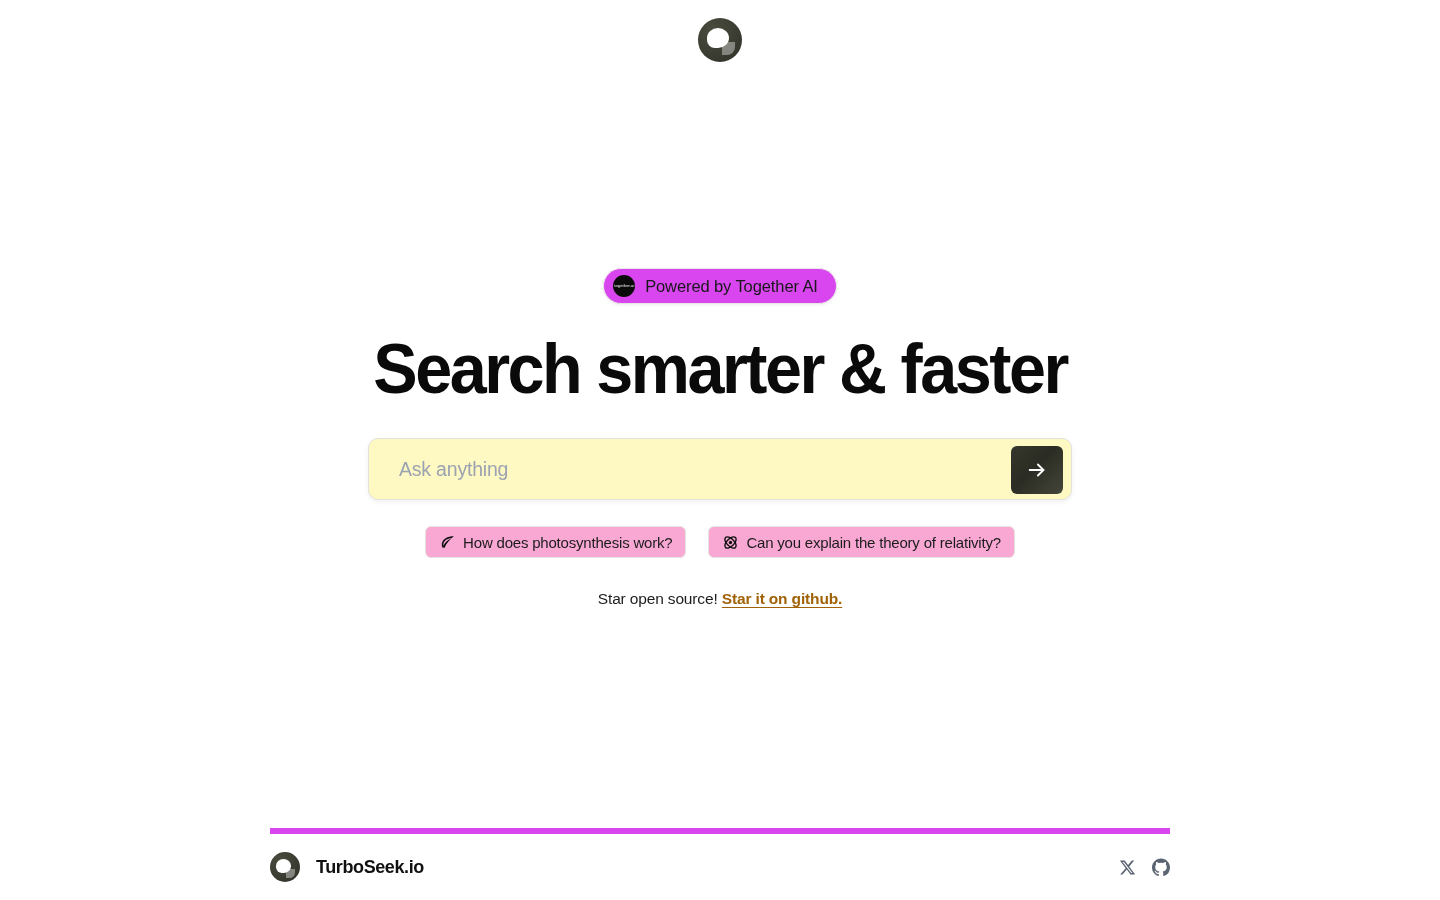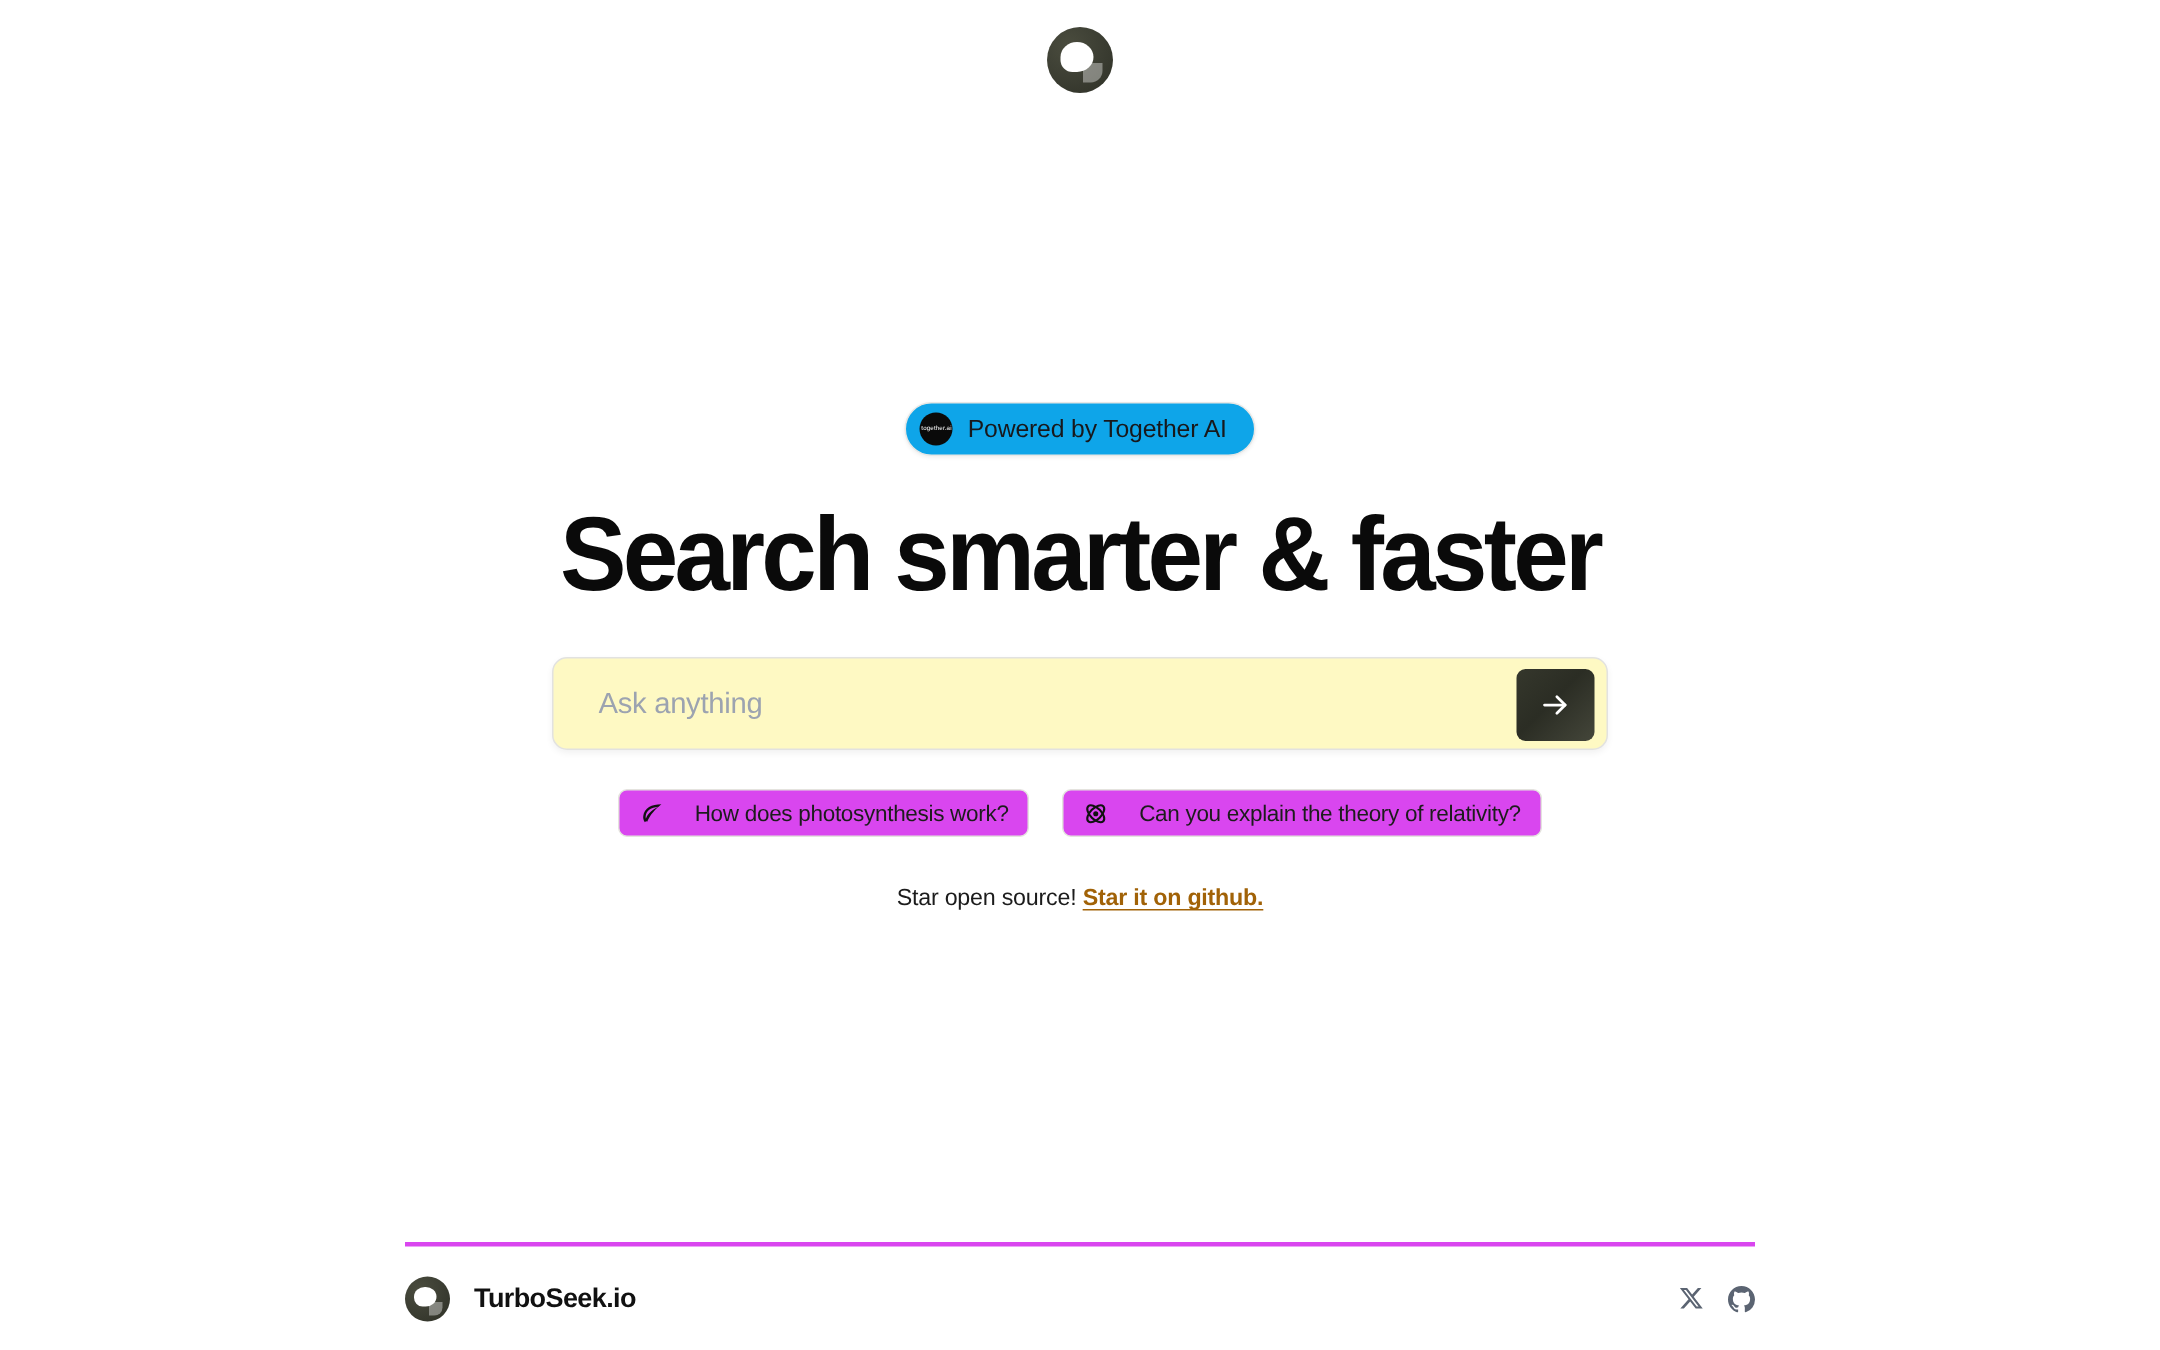--- a/index.html
+++ b/index.html
@@ -63,21 +63,21 @@
   }
 
   .powered-pill {
     display: inline-flex;
     align-items: center;
     gap: 10px;
     height: 36px;
     padding: 0 18px 0 9px;
     border: 1px solid #e7e7e5;
     border-radius: 999px;
-    background: #0ea5e9;
+    background: #d946ef;
     box-shadow: 0 1px 3px rgba(0,0,0,0.07);
   }
   .together-badge {
     width: 22px; height: 22px;
     border-radius: 50%;
     background: #0a0a0a;
     display: flex; align-items: center; justify-content: center;
     flex: none;
   }
   .together-badge span {
@@ -148,24 +148,24 @@
   
   .chips {
     margin-top: 26px;
     display: flex;
     gap: 22px;
     align-items: center;
   }
   .chip {
     display: inline-flex;
     align-items: center;
-    gap: 20px;
+    gap: 7px;
     height: 32px;
     padding: 0 13px;
-    background: #d946ef;
+    background: #f9a8d4;
     border: 1px solid #e4e3de;
     border-radius: 6px;
     font-size: 15px;
     color: #1c1c1c;
     letter-spacing: -0.2px;
     cursor: pointer;
     white-space: nowrap;
   }
   .chip svg { display: block; flex: none; }
 
@@ -184,21 +184,21 @@
     cursor: pointer;
   }
 
   
   .footer {
     position: absolute;
     left: 270px;
     right: 270px;
     bottom: 0;
     height: 72px;
-    border-top: 3px solid #d946ef;
+    border-top: 6px solid #d946ef;
     display: flex;
     align-items: center;
     justify-content: space-between;
   }
   .footer-brand {
     display: flex;
     align-items: center;
     gap: 16px;
   }
   .footer-logo {

